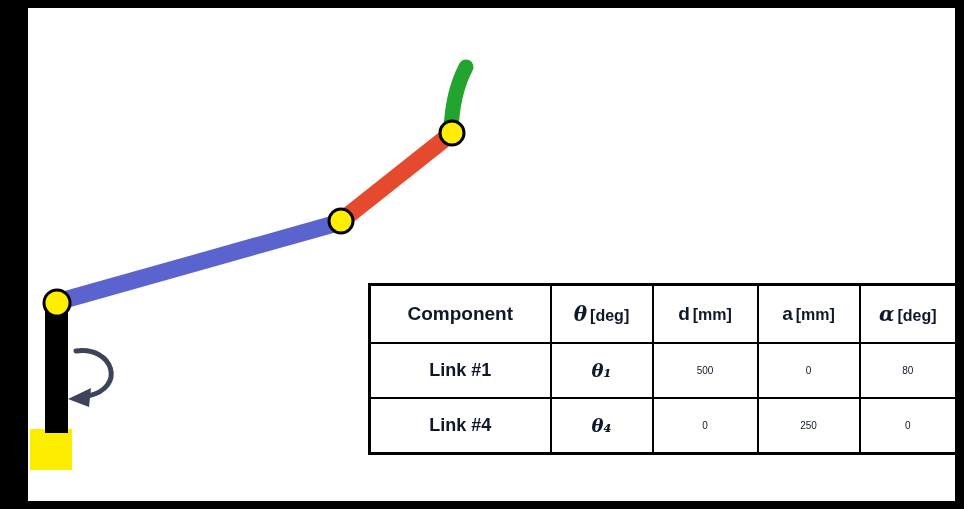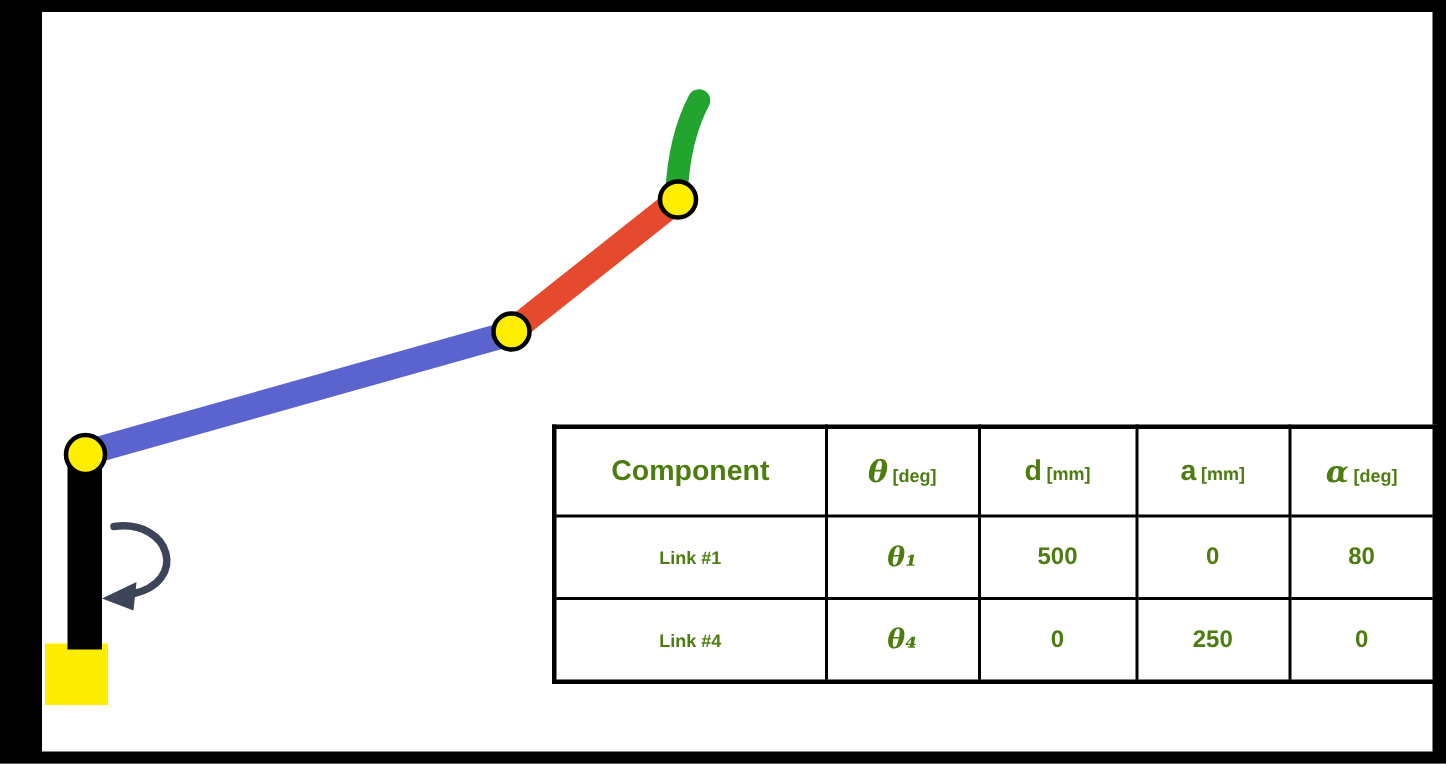--- a/index.html
+++ b/index.html
@@ -9,40 +9,40 @@
   .canvas { position:absolute; left:28px; top:8px; right:9px; bottom:8px; background:#ffffff; }
   svg.arm { position:absolute; left:0; top:0; width:964px; height:509px; }
 
   .dh-table {
     position:absolute; left:368px; top:283px; width:587px;
     border-collapse:collapse; table-layout:fixed; background:#fff;
     border:3px solid #000;
   }
   .dh-table th, .dh-table td {
     border:2px solid #000; text-align:center; vertical-align:middle;
-    height:42px; padding:16px 2px; color:#4d7c0f;
+    height:42px; padding:16px 2px; color:#0f172a;
   }
   .dh-table th { font-size:19px; font-weight:bold; }
   .col-component { width:181px; }
   .col-theta { width:102px; }
   .col-d { width:105px; }
   .col-a { width:102px; }
   .col-alpha { width:97px; }
 
   .sym {
     font-family:"DejaVu Serif", serif;
     font-style:italic; font-weight:bold; font-size:20px;
   }
-  .unit { font-size:12px; font-weight:bold; margin-left:3px; }
-  td.cell-component { font-size:12px; font-weight:bold; }
+  .unit { font-size:16px; font-weight:bold; margin-left:3px; }
+  td.cell-component { font-size:18px; font-weight:bold; }
   td.cell-theta {
     font-family:"DejaVu Serif", serif;
     font-style:italic; font-weight:bold; font-size:18px;border-radius:18px;
   }
-  td.cell-num { font-size:16px; font-weight:bold;margin-top:40px; }
+  td.cell-num { font-size:10px; font-weight:normal;margin-top:40px; }
 </style>
 </head>
 <body>
 
 <div class="stage">
   <div class="canvas"></div>
 
   <svg class="arm" viewBox="0 0 964 509" xmlns="http://www.w3.org/2000/svg">
 
     <rect x="30" y="429" width="42" height="41" fill="#fdee00"></rect>

